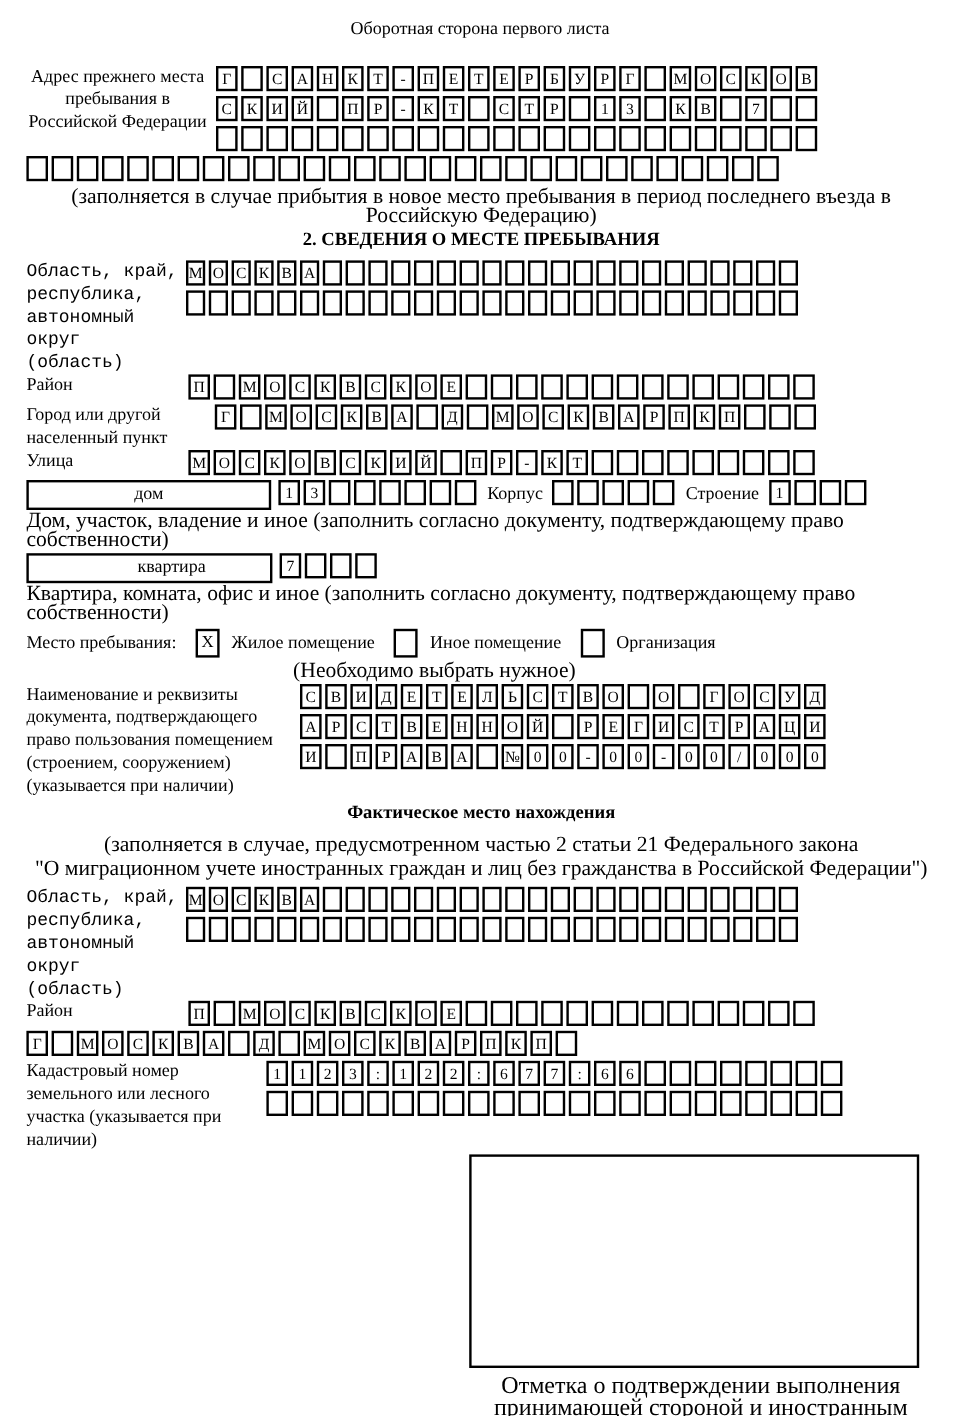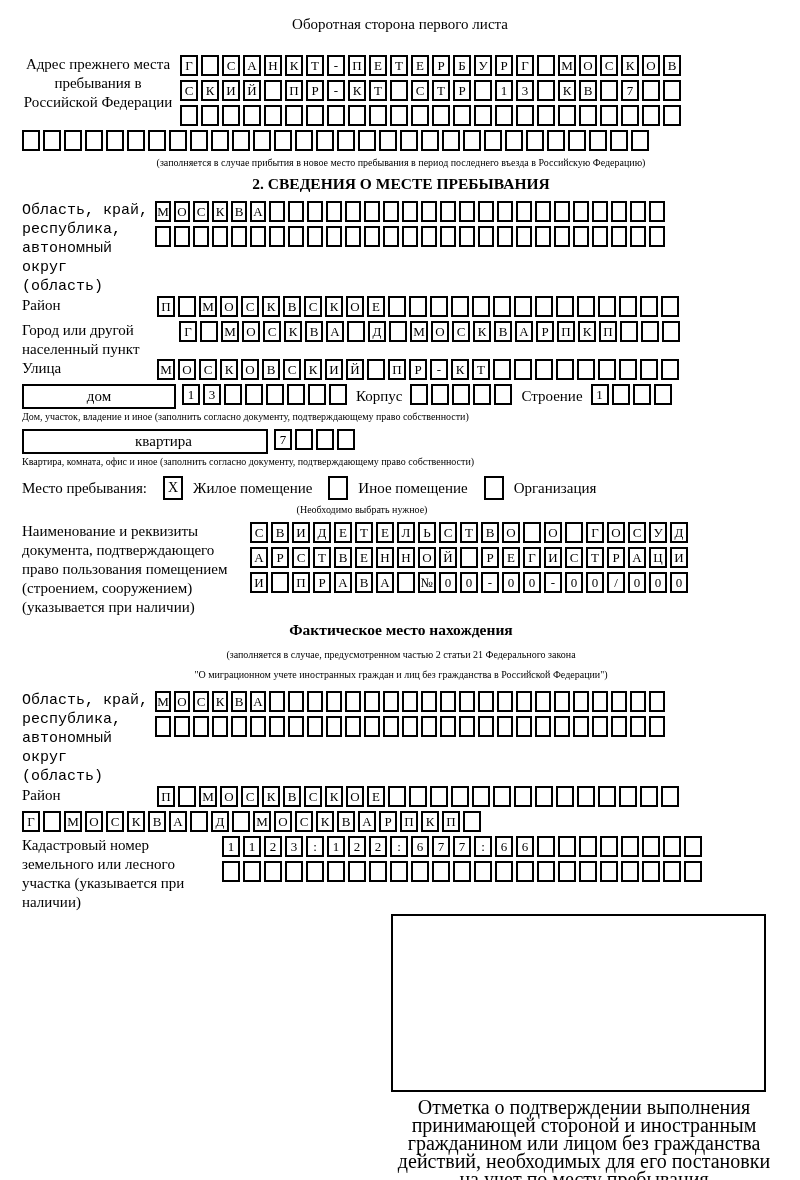--- a/index.html
+++ b/index.html
@@ -18,28 +18,28 @@
   .w205 { flex:0 0 205px; }
   .w200 { flex:0 0 200px; }
   .w228 { flex:0 0 228px; }
 
   .cells { display:flex; flex-wrap:nowrap; margin-bottom:4px; }
   .cell { flex:0 0 auto; height:21px; border:2px solid #000; text-align:center;
           font-size:13px; line-height:17px; overflow:hidden; }
   .p25 .cell, .cells.p25 > .cell { width:18px; margin-right:3px; }
   .p23 .cell, .cells.p23 > .cell { width:16px; margin-right:3px; }
 
-  .caption { font-size:10px; line-height:16px; margin-bottom:4px; }
+  .caption { font-size:18px; line-height:16px; margin-bottom:4px; }
   .center { text-align:center; }
   .sec-title { text-align:center; font-size:15.5px; font-weight:bold; margin:4px 0 8px; }
 
   .named-box { border:2px solid #000; height:25px; text-align:center; font-size:15px;
                line-height:21px; margin-right:6px; }
-  .nb170 { width:154px; }
-  .nb205 { width:246px;padding-left:37px; }
+  .nb170 { width:204px; }
+  .nb205 { width:205px;padding-left:37px; }
   .inline-lbl { font-size:15px; line-height:25px; margin:0 8px 0 6px; white-space:nowrap; }
 
   .stayrow { display:flex; align-items:center; margin:6px 0 2px; }
   .stay-lbl { font-size:15px; white-space:nowrap; }
   .checkbox { width:20px; height:24px; border:2px solid #000; display:inline-block;
               text-align:center; font-size:14px; line-height:20px; margin:0 10px 0 16px; flex:0 0 auto; }
   .optlbl { font-size:15px; white-space:nowrap; }
   .hint { margin-left:170px; width:340px; text-align:center; } .gap4 { height:4px; }
 
   .markwrap { margin-left:auto; width:392px; margin-top:2px; }

